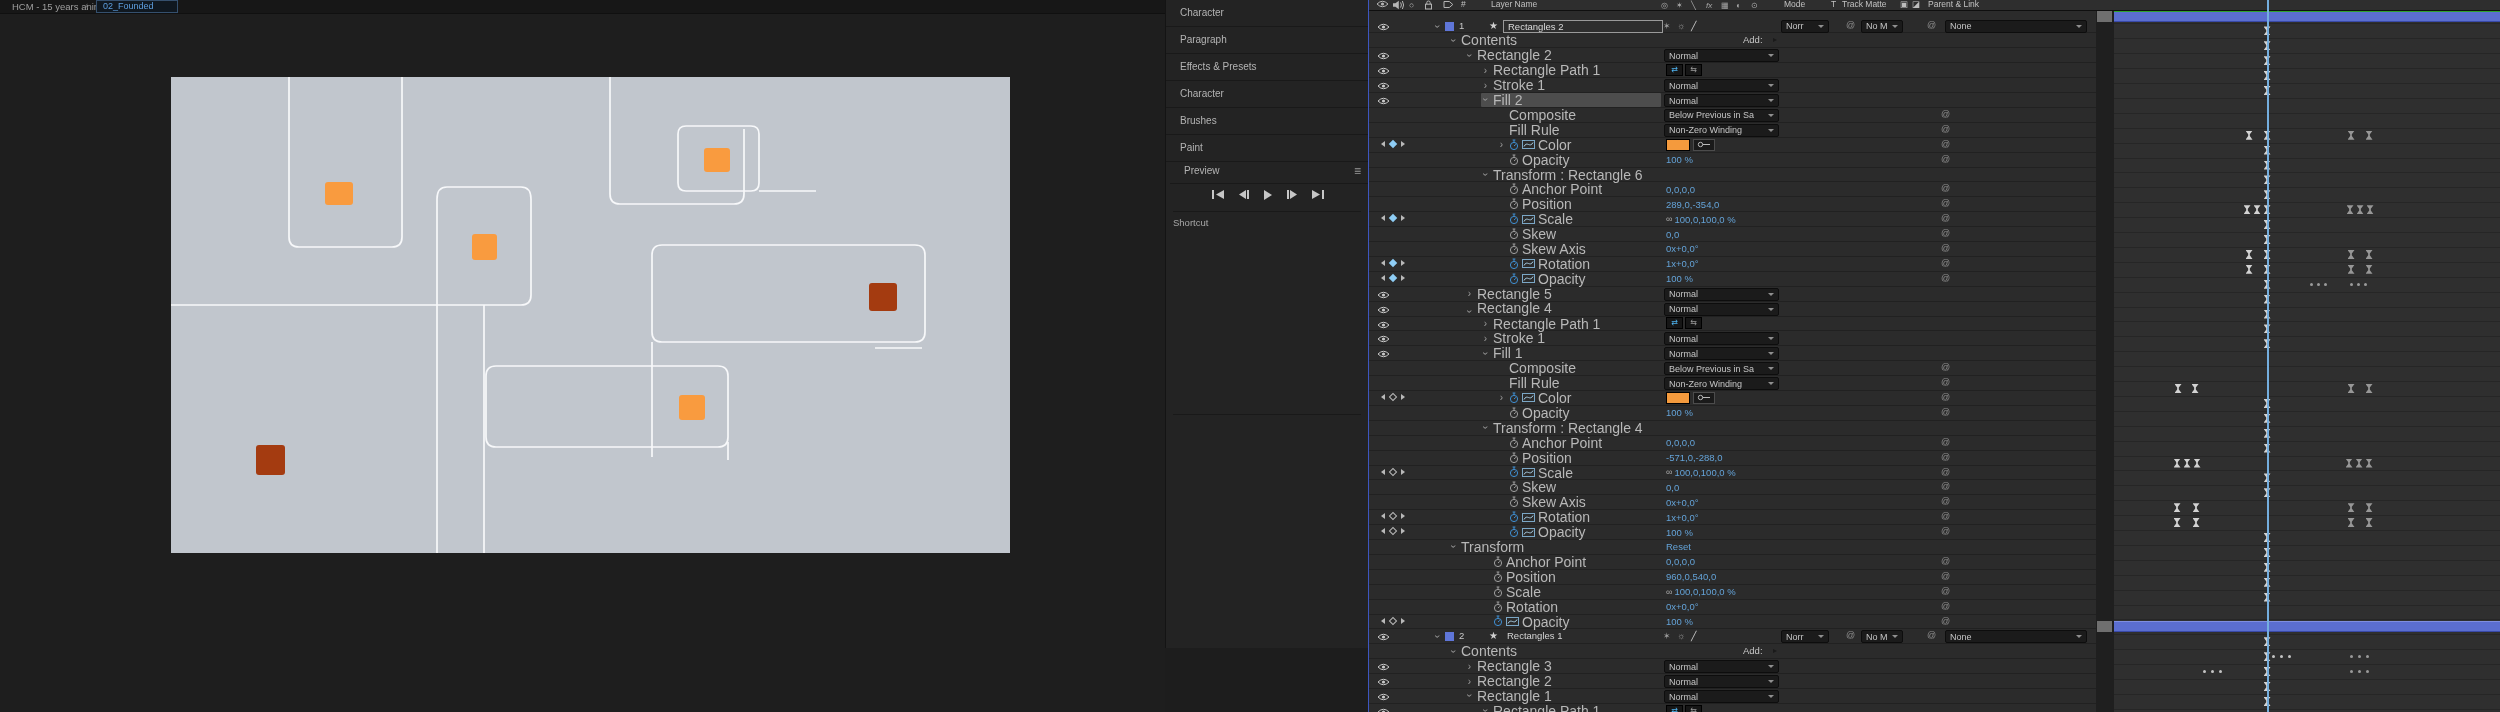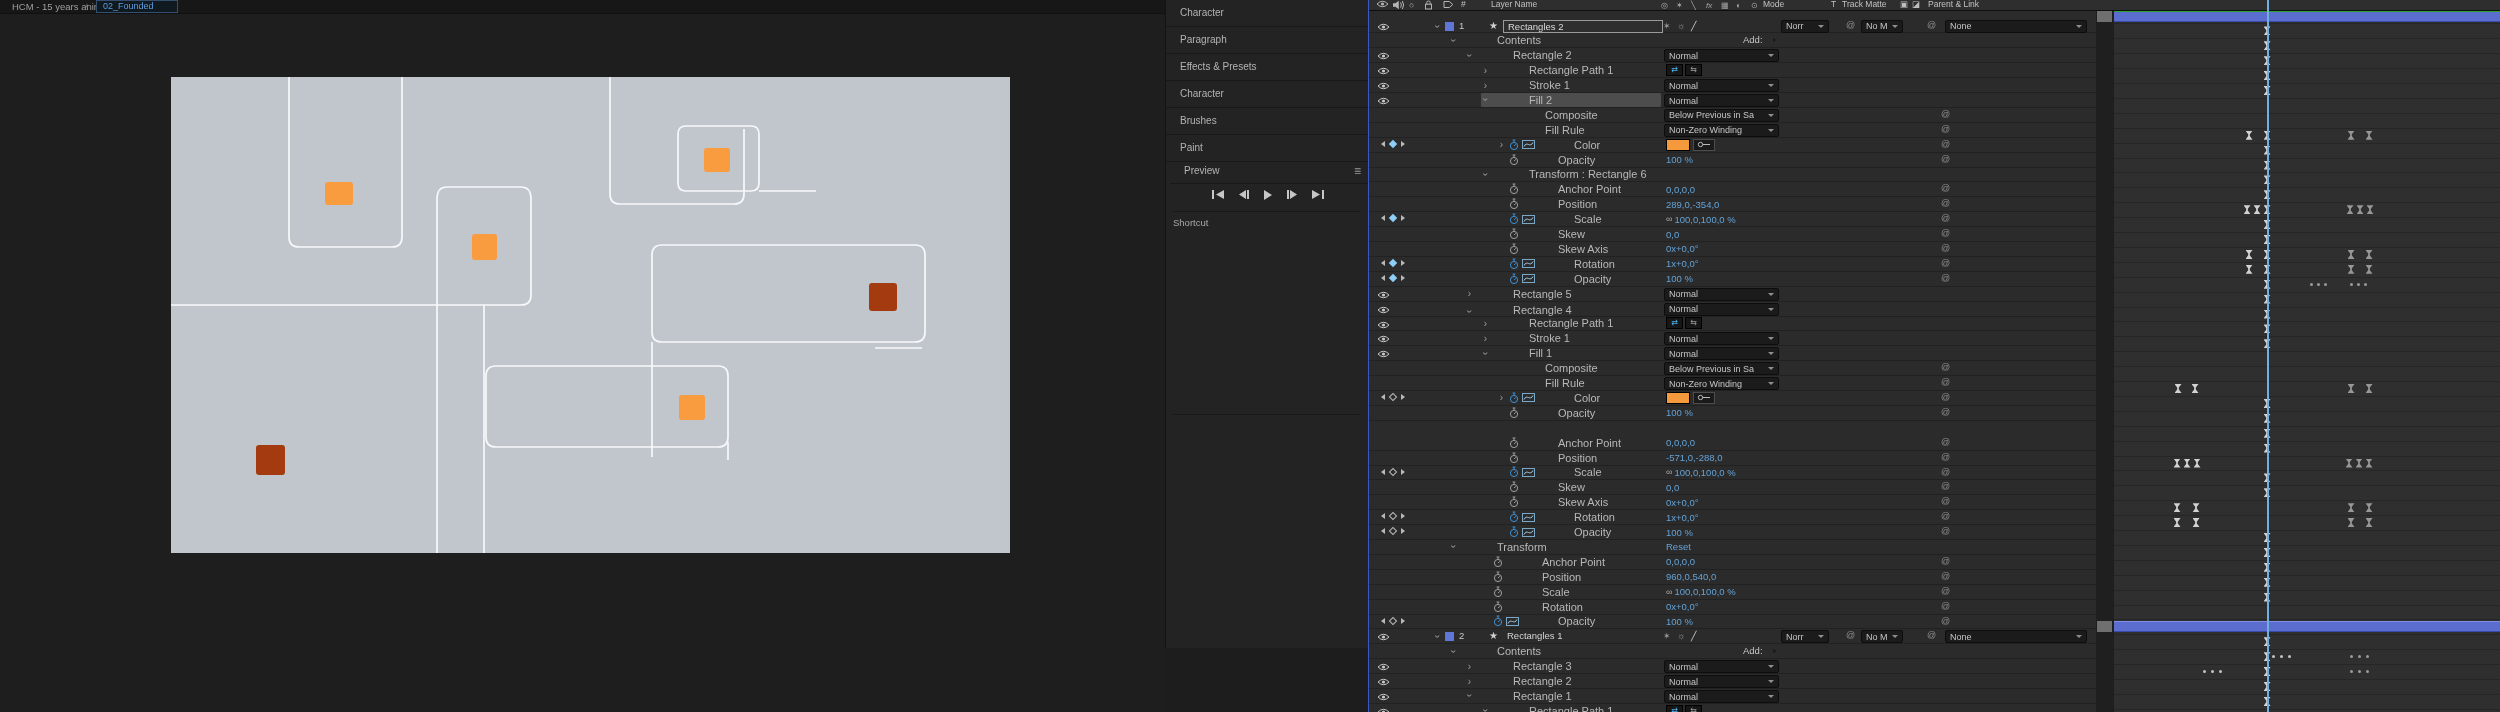--- a/index.html
+++ b/index.html
@@ -35,21 +35,21 @@
   
   .timeline{left:1368px;top:0;width:1132px;height:712px;background:#2b2b2b;border-left:1px solid #3d56c0;box-sizing:border-box;}
   .tl-head{left:0;top:0;width:1132px;height:10px;background:#2e2e2e;border-bottom:1px solid #0f0f0f;
            font-size:8.5px;color:#c2c2c2;z-index:5;}
   .tl-head .h{position:absolute;top:-1px;line-height:10px;}
   #list{left:0;top:10px;width:727px;height:702px;background:#2b2b2b;overflow:hidden;}
   .row{position:absolute;left:0;width:727px;height:14.9px;border-bottom:1px solid rgba(0,0,0,.22);box-sizing:border-box;}
   .row .fl{position:absolute;top:0;height:13.9px;display:flex;align-items:center;gap:3px;white-space:nowrap;}
   .tw{width:9px;color:#9a9a9a;font-size:10px;display:inline-block;text-align:center;cursor:pointer;flex:0 0 9px;line-height:9px;}
   .tw.o{transform:rotate(90deg);}
-  .lbl{color:#b8b8b8;font-size:11px;margin-left:36px;}
+  .lbl{color:#b8b8b8;font-size:14px;}
   .bval{position:absolute;left:297px;color:#64a3d8;font-size:9.5px;top:0;height:13.9px;display:flex;align-items:center;gap:2px;cursor:pointer;}
   .link{color:#a9a9a9;font-size:9px;}
   .pw{position:absolute;left:572px;top:1px;color:#8f8f8f;font-size:9px;cursor:pointer;}
   .eyespot{position:absolute;left:8px;top:3px;cursor:pointer;}
   .navwrap{position:absolute;left:12px;top:3px;display:flex;align-items:center;gap:5px;}
   .ntri{width:0;height:0;border-top:3.5px solid transparent;border-bottom:3.5px solid transparent;cursor:pointer;}
   .ntri.l{border-right:4.5px solid #b9b9b9;}
   .ntri.r{border-left:4.5px solid #b9b9b9;}
   .ndia{width:6px;height:6px;transform:rotate(45deg);cursor:pointer;}
   .ndia.f{background:#8ecdf5;}
@@ -220,21 +220,21 @@
     <div class="cb" style="left:1172px;top:436px" id="cb-if"></div>
     <span class="abs pv-label" style="left:1188px;top:437px">If caching, play cached frames</span>
     <div class="cb" style="left:1172px;top:452px" id="cb-move">✓</div>
     <span class="abs pv-label" style="left:1188px;top:453px">Move time to preview time</span>
   </div>
 
   <div class="abs timeline">
     <div class="abs tl-head" id="tlhead">
       <span class="h" style="left:92px">#</span>
       <span class="h" style="left:122px">Layer Name</span>
-      <span class="h" style="left:394px">Mode</span>
+      <span class="h" style="left:415px">Mode</span>
       <span class="h" style="left:462px">T</span>
       <span class="h" style="left:473px">Track Matte</span>
       <span class="h" style="left:531px;color:#bdbdbd">▣</span>
       <span class="h" style="left:543px;color:#bdbdbd">◪</span>
       <span class="h" style="left:559px">Parent &amp; Link</span>
     <span class="h" style="left: 7px; top: 0px;"><svg width="13" height="8" viewBox="0 0 13 8">
             <path d="M1,4 Q6.5,-1.5 12,4 Q6.5,9.5 1,4 Z" fill="none" stroke="#b5b5b5"></path>
             <circle cx="6.5" cy="4" r="1.6" fill="#b5b5b5"></circle>
           </svg></span>
         <span class="h" style="left: 23px; top: 0px;"><svg width="13" height="10" viewBox="0 0 13 10">
@@ -705,20 +705,26 @@
                 <circle cx="5" cy="7" r="3.6" fill="none" stroke="#9f9f9f"></circle>
                 <line x1="5" y1="1" x2="5" y2="3.2" stroke="#9f9f9f"></line>
                 <line x1="3.6" y1="1" x2="6.4" y2="1" stroke="#9f9f9f"></line>
                 <line x1="5" y1="7" x2="6.8" y2="5.4" stroke="#9f9f9f"></line>
               </svg>
             </span>
             <span class="lbl">Opacity</span>
           </span>
           <span class="bval" style="color:#64a3d8">100 %</span>
           <span class="abs pw">@</span>
+        </div>
+        <div class="row" style="top: 410.85px;">
+          <span class="fl " style="left:112px;">
+            <span class="tw o">›</span>
+            <span class="lbl">Transform : Rectangle 4</span>
+          </span>
         </div>
         <div class="row" style="top: 425.75px;">
           <span class="fl " style="left:128px;">
             <span style="flex:0 0 9px"></span>
             <span class="sw-ic">
               <svg width="10" height="12" viewBox="0 0 10 12">
                 <circle cx="5" cy="7" r="3.6" fill="none" stroke="#9f9f9f"></circle>
                 <line x1="5" y1="1" x2="5" y2="3.2" stroke="#9f9f9f"></line>
                 <line x1="3.6" y1="1" x2="6.4" y2="1" stroke="#9f9f9f"></line>
                 <line x1="5" y1="7" x2="6.8" y2="5.4" stroke="#9f9f9f"></line>

